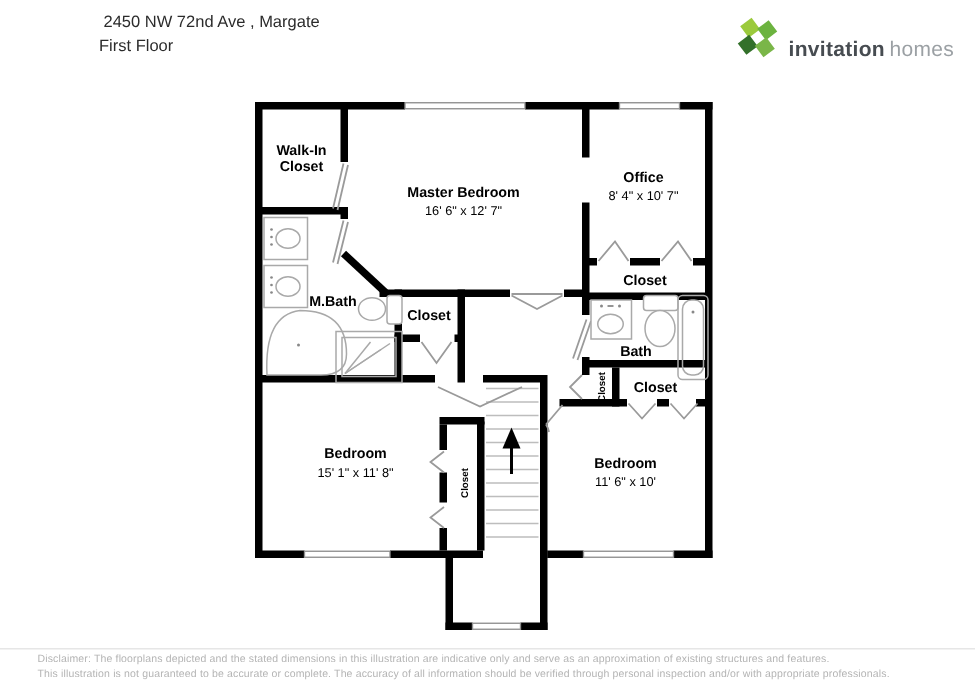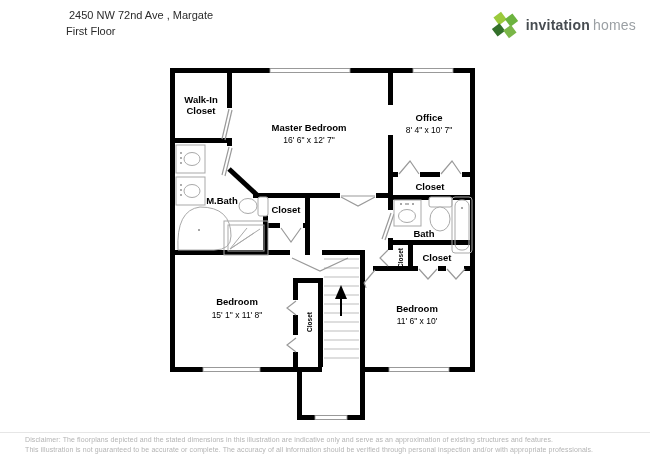--- a/index.html
+++ b/index.html
@@ -1,21 +1,21 @@
 <!DOCTYPE html>
 <html><head>
 <meta charset="utf-8">
 <style>
   html,body{margin:0;padding:0;background:#fff;}
   body{width:650px;height:460px;position:relative;overflow:hidden;
        font-family:"Liberation Sans", sans-serif;}
   .header{position:absolute;top:0;left:0;right:0;height:56px;}
   .addr{position:absolute;left:30px;top:8px;font-size:11px;color:#2b2b2b;line-height:15px;margin-left:39px;}
   .floor{position:absolute;left:30px;top:24px;font-size:11px;color:#2b2b2b;line-height:15px;padding-left:36px;}
-  .logo{position:absolute;right:14px;top:10px;display:flex;align-items:center;}
+  .logo{position:absolute;right:14px;top:10px;display:flex;align-items:flex-end;}
   .logo svg{display:block;}
   .brand{margin-left:7px;font-size:14px;letter-spacing:.2px;white-space:nowrap;}
   .brand .b1{font-weight:bold;color:#474c51;}
   .brand .b2{font-weight:normal;color:#9ba0a4;margin-left:3px;}
   .plan{position:absolute;left:0;top:0;}
   .plan text{font-family:"Liberation Sans", sans-serif;fill:#000;}
   .rname{font-weight:bold;font-size:9.5px;text-anchor:middle;}
   .rdims{font-size:8.5px;text-anchor:middle;}
   .rsmall{font-weight:bold;font-size:6.5px;text-anchor:middle;}
   .wall{fill:#000;}

